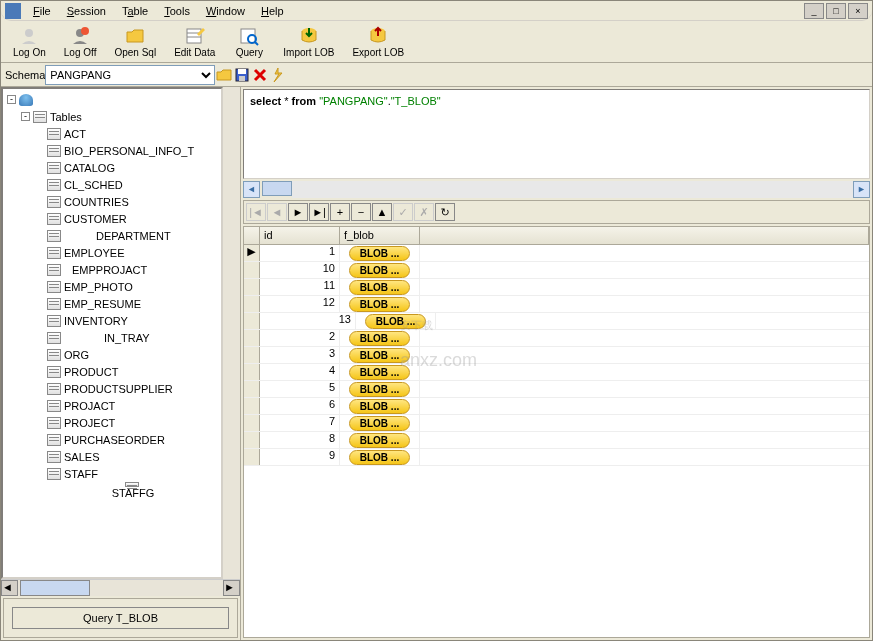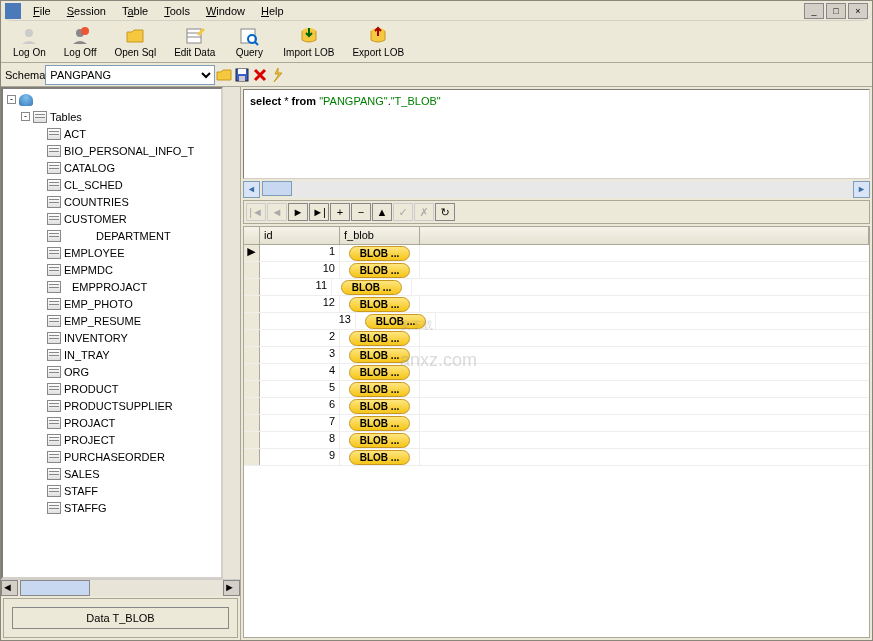--- a/index.html
+++ b/index.html
@@ -198,41 +198,37 @@
                 <span>CUSTOMER</span>
               </div>
               <div class="treenode" style="padding-left: 42px; gap: 32px;">
                 <span class="ico tablico"></span>
                 <span>DEPARTMENT</span>
               </div>
               <div class="treenode" style="padding-left: 42px;">
                 <span class="ico tablico"></span>
                 <span>EMPLOYEE</span>
               </div>
-              <div class="treenode" style="padding-left: 42px;">
-                <span class="ico tablico"></span>
-                <span>EMPMDC</span>
-              </div>
               <div class="treenode" style="padding-left: 42px; gap: 8px;">
                 <span class="ico tablico"></span>
                 <span>EMPPROJACT</span>
               </div>
               <div class="treenode" style="padding-left: 42px;">
                 <span class="ico tablico"></span>
                 <span>EMP_PHOTO</span>
               </div>
               <div class="treenode" style="padding-left: 42px;">
                 <span class="ico tablico"></span>
                 <span>EMP_RESUME</span>
               </div>
               <div class="treenode" style="padding-left: 42px;">
                 <span class="ico tablico"></span>
                 <span>INVENTORY</span>
               </div>
-              <div class="treenode" style="padding-left: 42px;">
+              <div class="treenode" style="padding-left: 42px; gap: 40px;">
                 <span class="ico tablico"></span>
                 <span>IN_TRAY</span>
               </div>
               <div class="treenode" style="padding-left: 42px;">
                 <span class="ico tablico"></span>
                 <span>ORG</span>
               </div>
               <div class="treenode" style="padding-left: 42px;">
                 <span class="ico tablico"></span>
                 <span>PRODUCT</span>
@@ -254,37 +250,37 @@
                 <span>PURCHASEORDER</span>
               </div>
               <div class="treenode" style="padding-left: 42px;">
                 <span class="ico tablico"></span>
                 <span>SALES</span>
               </div>
               <div class="treenode" style="padding-left: 42px;">
                 <span class="ico tablico"></span>
                 <span>STAFF</span>
               </div>
-              <div class="treenode" style="padding-left: 42px;">
+              <div class="treenode" style="padding-left: 42px; flex-direction: column;">
                 <span class="ico tablico"></span>
                 <span>STAFFG</span>
               </div>
             </div>
         </div>
       </div>
       <div class="vscroll"></div>
     </div>
     <div class="hscroll">
         <div class="arr">◄</div>
         <div class="thumb"></div>
         <div style="flex:1"></div>
         <div class="arr">►</div>
       </div>
     <div class="viewwrap">
-        <div class="viewbtn">Data T_BLOB</div>
+        <div class="viewbtn">Query T_BLOB</div>
       </div>
   </div>
 
   <div class="rightpane">
     <div class="sqlbox">
       <span class="kw">select</span><span> * </span><span class="kw">from</span><span> </span><span class="str">"PANGPANG"</span><span>.</span><span class="str">"T_BLOB"</span>
     </div>
     <div class="sqlhscroll">
         <div class="arr">◄</div>
         <div class="thumb2"></div>
@@ -316,21 +312,21 @@
             <div class="rc" style="width:80px">1</div>
             <div class="rc" style="width:80px;text-align:center"><span class="blobbtn">BLOB ...</span></div>
           </div>
           <div class="gridrow">
             <div class="mk"></div>
             <div class="rc" style="width:80px">10</div>
             <div class="rc" style="width:80px;text-align:center"><span class="blobbtn">BLOB ...</span></div>
           </div>
           <div class="gridrow">
             <div class="mk"></div>
-            <div class="rc" style="width:72px">11</div>
+            <div class="rc" style="width:80px">11</div>
             <div class="rc" style="width:80px;text-align:center"><span class="blobbtn">BLOB ...</span></div>
           </div>
           <div class="gridrow">
             <div class="mk"></div>
             <div class="rc" style="width:80px">12</div>
             <div class="rc" style="width:80px;text-align:center"><span class="blobbtn">BLOB ...</span></div>
           </div>
           <div class="gridrow">
             <div class="mk"></div>
             <div class="rc" style="width:96px">13</div>

